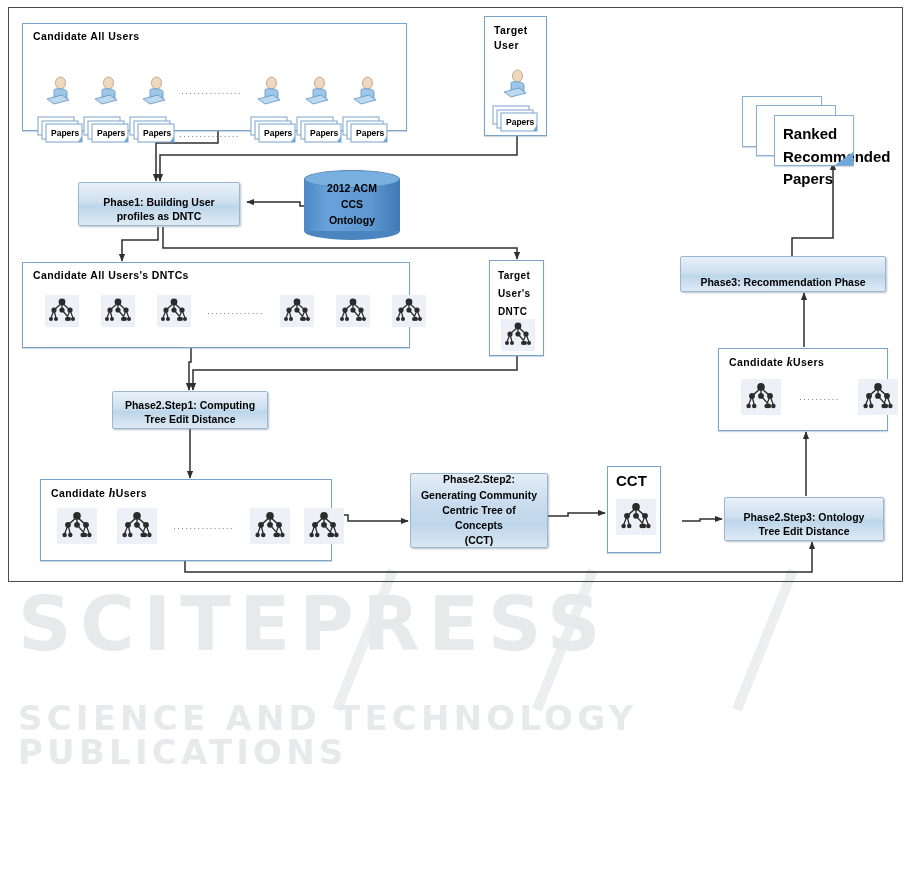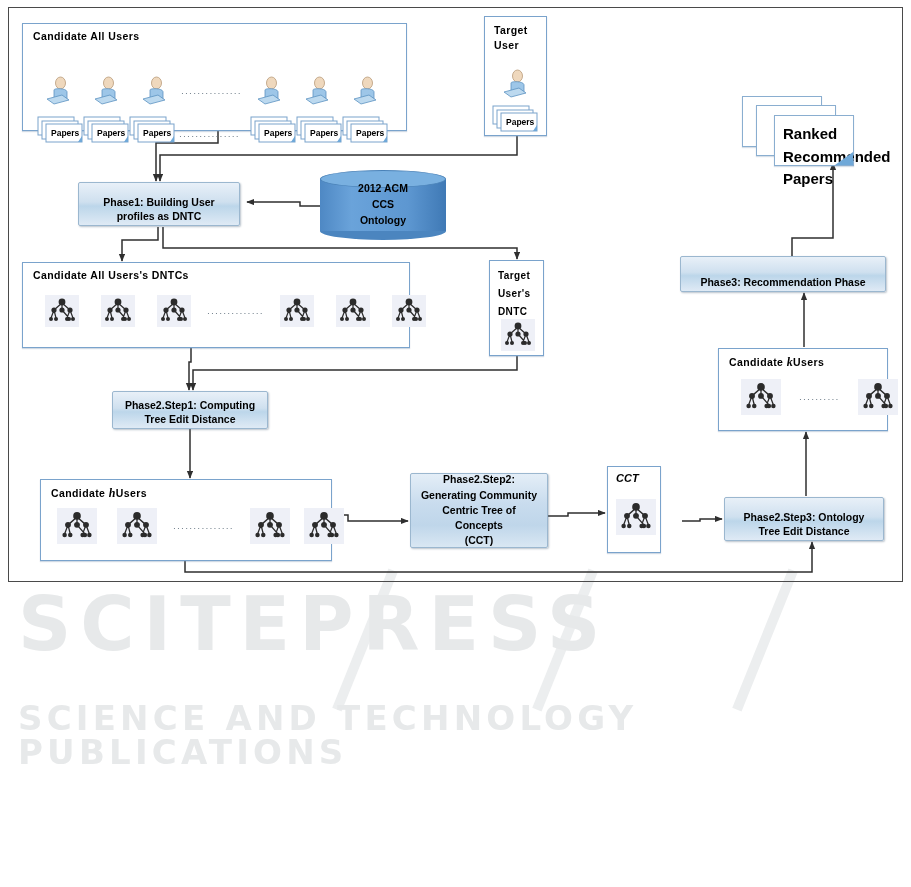--- a/index.html
+++ b/index.html
@@ -70,21 +70,21 @@
             font-size:10.5px;font-weight:bold;color:#000;text-align:center;line-height:1.5;}
 
   
   .doc{position:absolute;background:#fff;border:1px solid #8aaed0;
        box-shadow:0 1px 1px rgba(120,150,180,.3);}
   .doc .fold{position:absolute;right:0px;bottom:0px;width:0;height:0;
              border-left:18px solid transparent;border-bottom:13px solid #6fa8d8;}
   .doc .dtxt{position:absolute;left:8px;top:7px;font-size:15px;font-weight:bold;
              line-height:1.5;}
 
-  .cct-label{position:absolute;left:8px;top:5px;font-size:11px;font-weight:bold;font-style:italic;}
+  .cct-label{position:absolute;left:8px;top:5px;font-size:15px;font-weight:bold;}
 
   .ital{font-style:italic;font-family:"Liberation Serif","DejaVu Serif",serif;
         font-weight:bold;font-size:12px;}
 </style>
 </head>
 <body>
 
 <div id="watermark">
   <div class="wm-slash" style="left:360px;top:0px;width:10px;height:150px;transform:rotate(22deg);"></div>
   <div class="wm-slash" style="left:560px;top:0px;width:10px;height:150px;transform:rotate(22deg);"></div>
@@ -282,21 +282,21 @@
     </span>
   </div>
 
   <div class="box phase-box" style="left:78px;top:182px;width:162px;height:44px;">
     <div>
       <span>Phase1: Building User</span><br>
       <span>profiles as DNTC</span>
     </div>
   </div>
 
-  <div class="cyl" style="left:320px;top:170px;width:96px;height:70px;padding-left:30px;">
+  <div class="cyl" style="left:304px;top:170px;width:96px;height:70px;">
     <div class="bot"></div>
     <div class="body"></div>
     <div class="top"></div>
     <div class="txt">
       <span>2012 ACM</span>
       <span>CCS</span>
       <span>Ontology</span>
     </div>
   </div>
 

